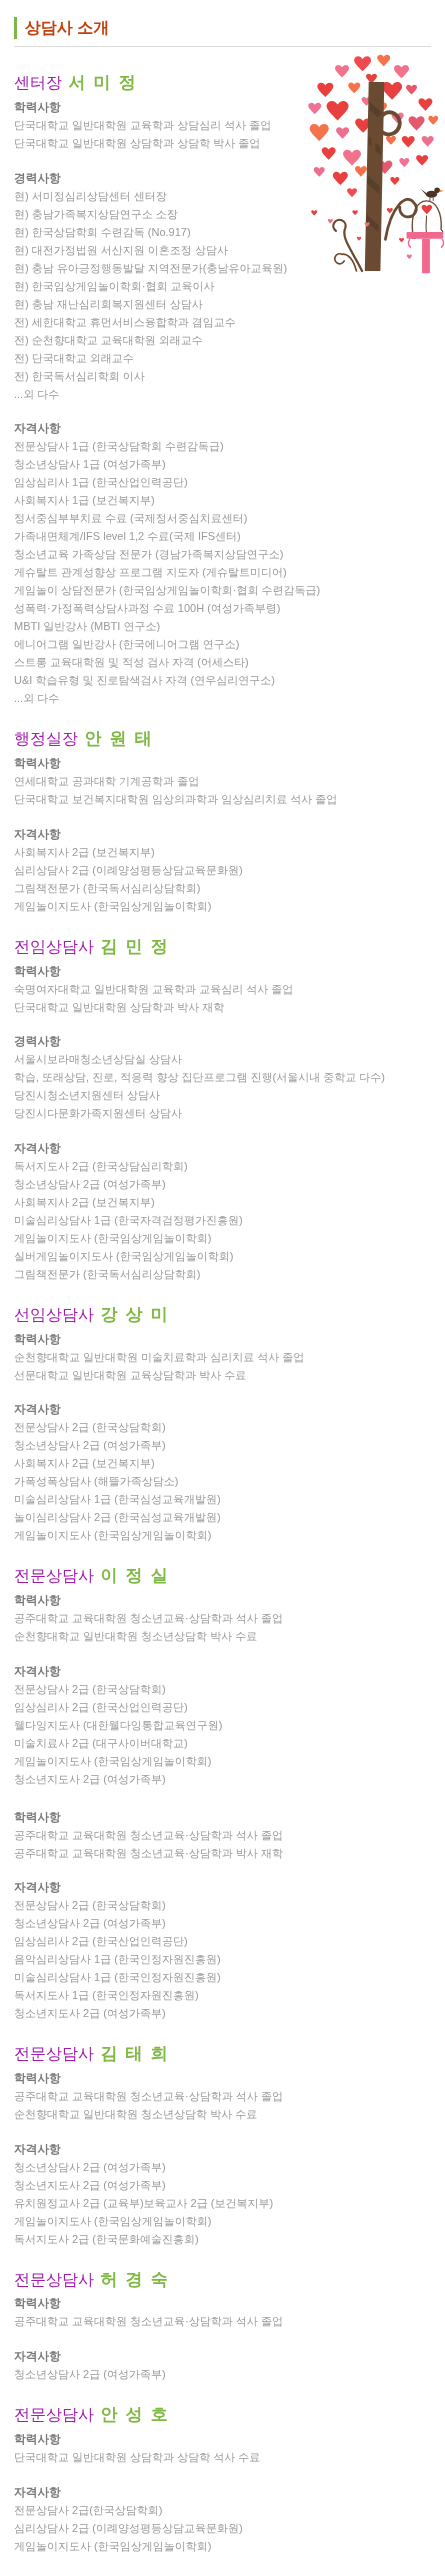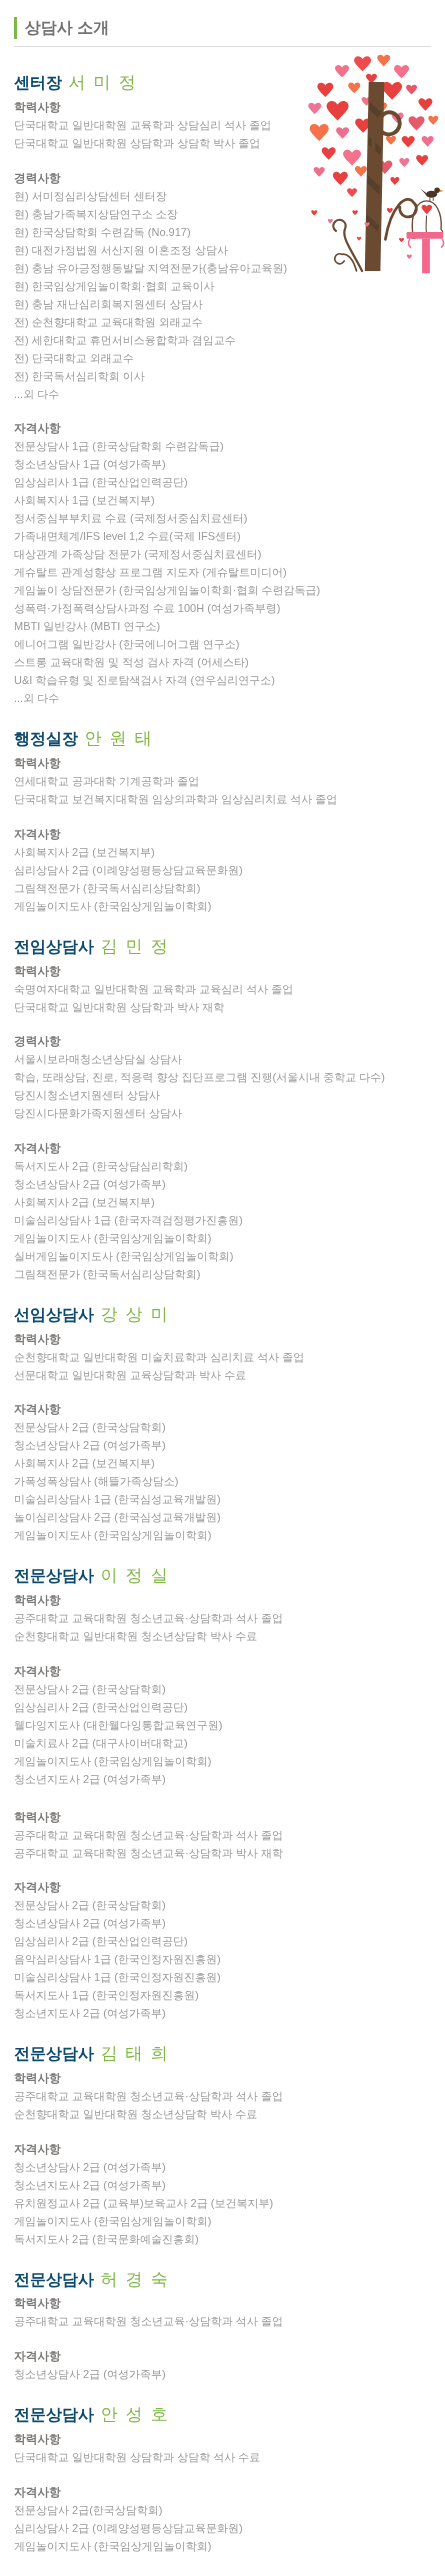--- a/index.html
+++ b/index.html
@@ -5,34 +5,34 @@
   html,body{margin:0;padding:0;background:#ffffff;}
   body{
     width:445px;min-height:2576px;position:relative;overflow:hidden;
     font-family:"Liberation Sans","DejaVu Sans",sans-serif;
     -webkit-font-smoothing:antialiased;
   }
   .page{padding:16.7px 14px 22px 14px;position:relative;}
   
   h1.page-title{
     margin:0;font-size:16px;line-height:22px;font-weight:bold;
-    color:#737373;border-left:3.9px solid #7eb648;padding-left:7.8px;
+    color:#c2410c;border-left:3.9px solid #7eb648;padding-left:7.8px;
     letter-spacing:0px;
   }
   .title-divider{
     border:none;border-top:0.6px solid #dcdcdc;margin:7.2px 0 0 0;height:0;
   }
   
   .counselor{margin-top:20px;}
   .counselor:first-of-type{margin-top:24.5px;}
   h2.counselor-heading{
     margin:0 0 3.3px 0;font-size:16px;line-height:23.4px;font-weight:normal;
   }
-  h2.counselor-heading .role{color:#0c4a6e;font-weight:bold;}
-  h2.counselor-heading .cname{color:#7fb843;font-weight:normal;font-size:17px;letter-spacing:1.7px;}
+  h2.counselor-heading .role{color:#a21caf;font-weight:normal;}
+  h2.counselor-heading .cname{color:#7fb843;font-weight:bold;font-size:17px;letter-spacing:1.7px;}
   .block h3{
     margin:16.7px 0 0 0;font-size:11.7px;line-height:18px;font-weight:bold;color:#7c7a78;
   }
   .block:first-of-type h3{margin-top:0;}
   .block ul{list-style:none;margin:0;padding:0;}
   .block li{
     font-size:11px;line-height:18px;color:#9b9999;white-space:nowrap;
   }
   
   .illustration{
@@ -144,37 +144,37 @@
         <div class="block">
           <h3>경력사항</h3>
           <ul>
             <li>현) 서미정심리상담센터 센터장</li>
             <li>현) 충남가족복지상담연구소 소장</li>
             <li>현) 한국상담학회 수련감독 (No.917)</li>
             <li>현) 대전가정법원 서산지원 이혼조정 상담사</li>
             <li>현) 충남 유아긍정행동발달 지역전문가(충남유아교육원)</li>
             <li>현) 한국임상게임놀이학회·협회 교육이사</li>
             <li>현) 충남 재난심리회복지원센터 상담사</li>
+            <li>전) 세한대학교 휴먼서비스융합학과 겸임교수</li>
             <li>전) 순천향대학교 교육대학원 외래교수</li>
-            <li>전) 세한대학교 휴먼서비스융합학과 겸임교수</li>
             <li>전) 단국대학교 외래교수</li>
             <li>전) 한국독서심리학회 이사</li>
             <li>...외 다수</li>
           </ul>
         </div>
         <div class="block">
           <h3>자격사항</h3>
           <ul>
             <li>전문상담사 1급 (한국상담학회 수련감독급)</li>
             <li>청소년상담사 1급 (여성가족부)</li>
             <li>임상심리사 1급 (한국산업인력공단)</li>
             <li>사회복지사 1급 (보건복지부)</li>
             <li>정서중심부부치료 수료 (국제정서중심치료센터)</li>
             <li>가족내면체계/IFS level 1,2 수료(국제 IFS센터)</li>
-            <li>대상관계 가족상담 전문가 (국제정서중심치료센터)</li>
+            <li>청소년교육 가족상담 전문가 (경남가족복지상담연구소)</li>
             <li>게슈탈트 관계성향상 프로그램 지도자 (게슈탈트미디어)</li>
             <li>게임놀이 상담전문가 (한국임상게임놀이학회·협회 수련감독급)</li>
             <li>성폭력·가정폭력상담사과정 수료 100H (여성가족부령)</li>
             <li>MBTI 일반강사 (MBTI 연구소)</li>
             <li>에니어그램 일반강사 (한국에니어그램 연구소)</li>
             <li>스트롱 교육대학원 및 적성 검사 자격 (어세스타)</li>
             <li>U&amp;I 학습유형 및 진로탐색검사 자격 (연우심리연구소)</li>
             <li>...외 다수</li>
           </ul>
         </div>

